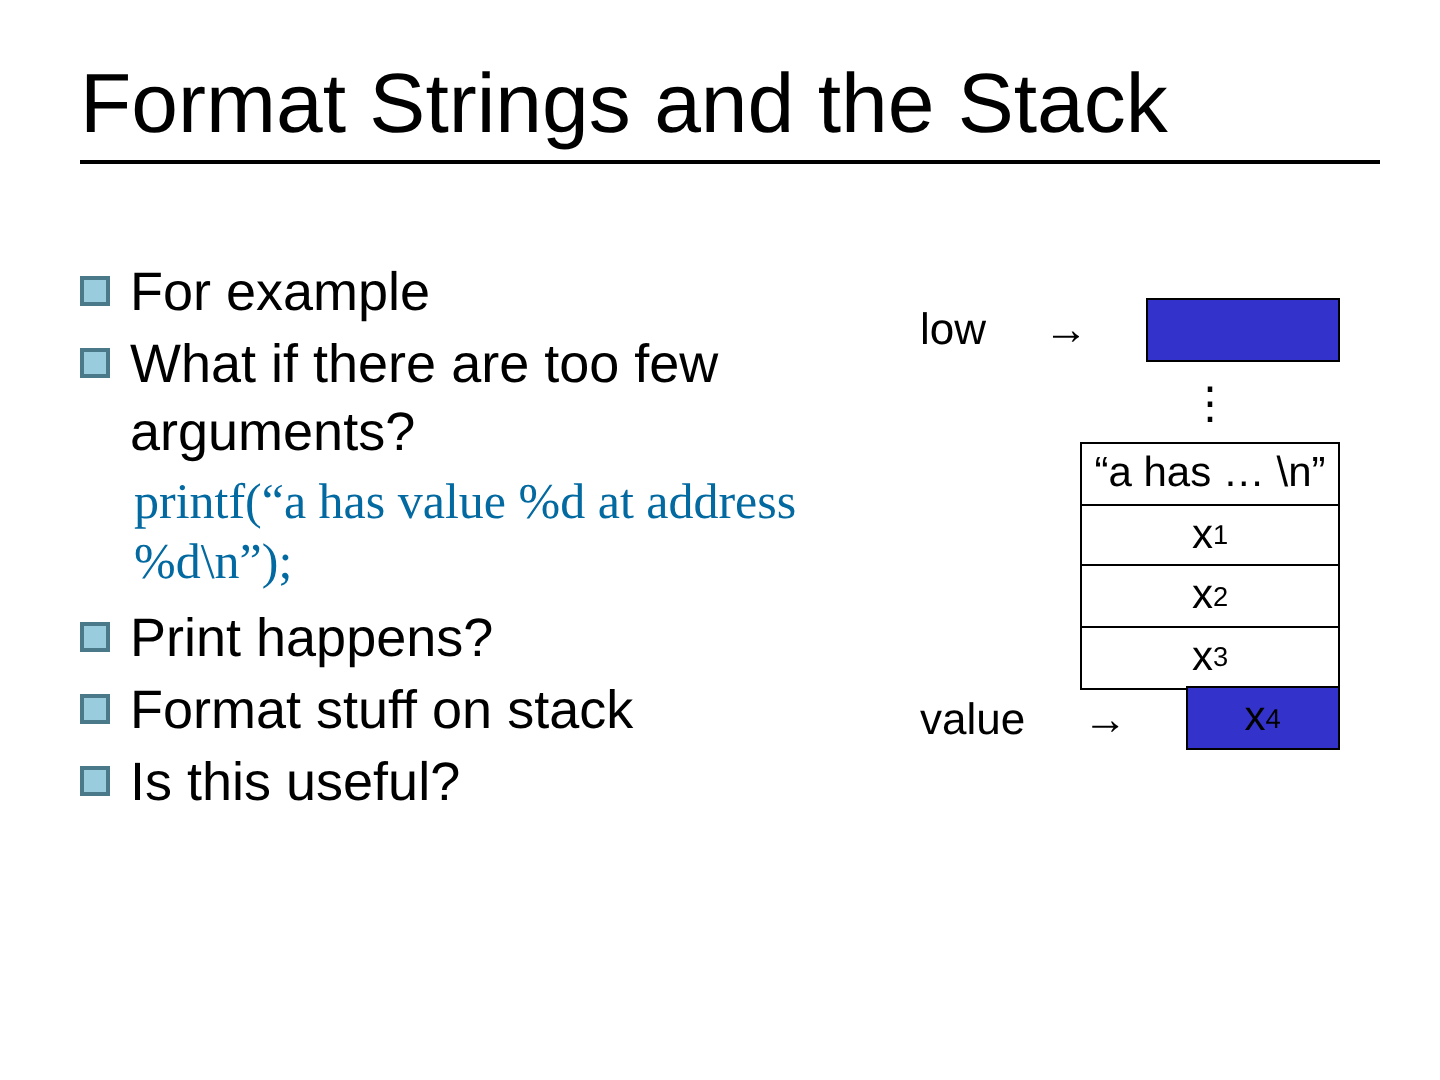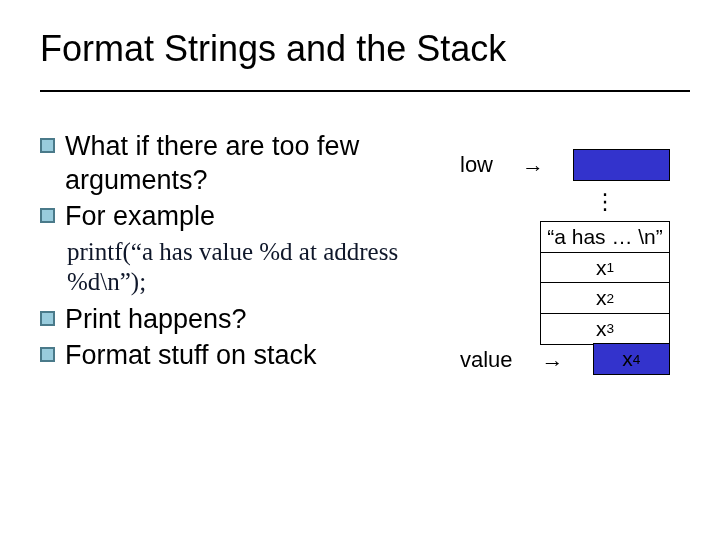--- a/index.html
+++ b/index.html
@@ -9,24 +9,24 @@
     background: #ffffff;
     font-family: "Comic Sans MS", "Comic Sans", cursive, sans-serif;
     position: relative;
     overflow: hidden;
   }
   .title {
     position: absolute;
     top: 28px;
     left: 40px;
     right: 30px;
-    font-size: 36px;
+    font-size: 42px;
     color: #000;
     border-bottom: 2px solid #000;
-    padding-bottom: 20px;
+    padding-bottom: 4px;
   }
   .content {
     position: absolute;
     top: 130px;
     left: 40px;
     width: 380px;
   }
   .bullet-row {
     display: flex;
     align-items: flex-start;
@@ -42,21 +42,21 @@
     flex-shrink: 0;
   }
   .bullet-text {
     font-size: 27px;
     color: #000;
     line-height: 1.25;
   }
   .code-text {
     font-family: "Times New Roman", Times, serif;
     font-size: 25px;
-    color: #0f172a;
+    color: #0369a1;
     line-height: 1.2;
     margin-left: 27px;
     margin-top: 4px;
     margin-bottom: 6px;
   }
   .stack-area {
     position: absolute;
     top: 150px;
     right: 50px;
     width: 210px;
@@ -104,40 +104,44 @@
 </style>
 </head>
 <body>
 
 <div class="title">Format Strings and the Stack</div>
 
 <div class="content">
 
   <div class="bullet-row">
     <div class="bullet-icon"></div>
-    <div class="bullet-text">What if there are too few arguments?</div>
+    <div class="bullet-text">For example</div>
   </div>
 
   <div class="bullet-row">
     <div class="bullet-icon"></div>
-    <div class="bullet-text">For example</div>
+    <div class="bullet-text">What if there are too few arguments?</div>
   </div>
 
   <div class="code-text">printf(“a has value %d at address %d\n”);</div>
 
   <div class="bullet-row">
     <div class="bullet-icon"></div>
     <div class="bullet-text">Print happens?</div>
   </div>
 
   <div class="bullet-row">
     <div class="bullet-icon"></div>
     <div class="bullet-text">Format stuff on stack</div>
   </div>
 
+  <div class="bullet-row">
+    <div class="bullet-icon"></div>
+    <div class="bullet-text">Is this useful?</div>
+  </div>
 
 </div>
 
 <div class="stack-area">
 
   <div class="stack-row">
     <span class="stack-label">low</span>
     <span class="arrow">→</span>
     <div class="cell blue"></div>
   </div>

